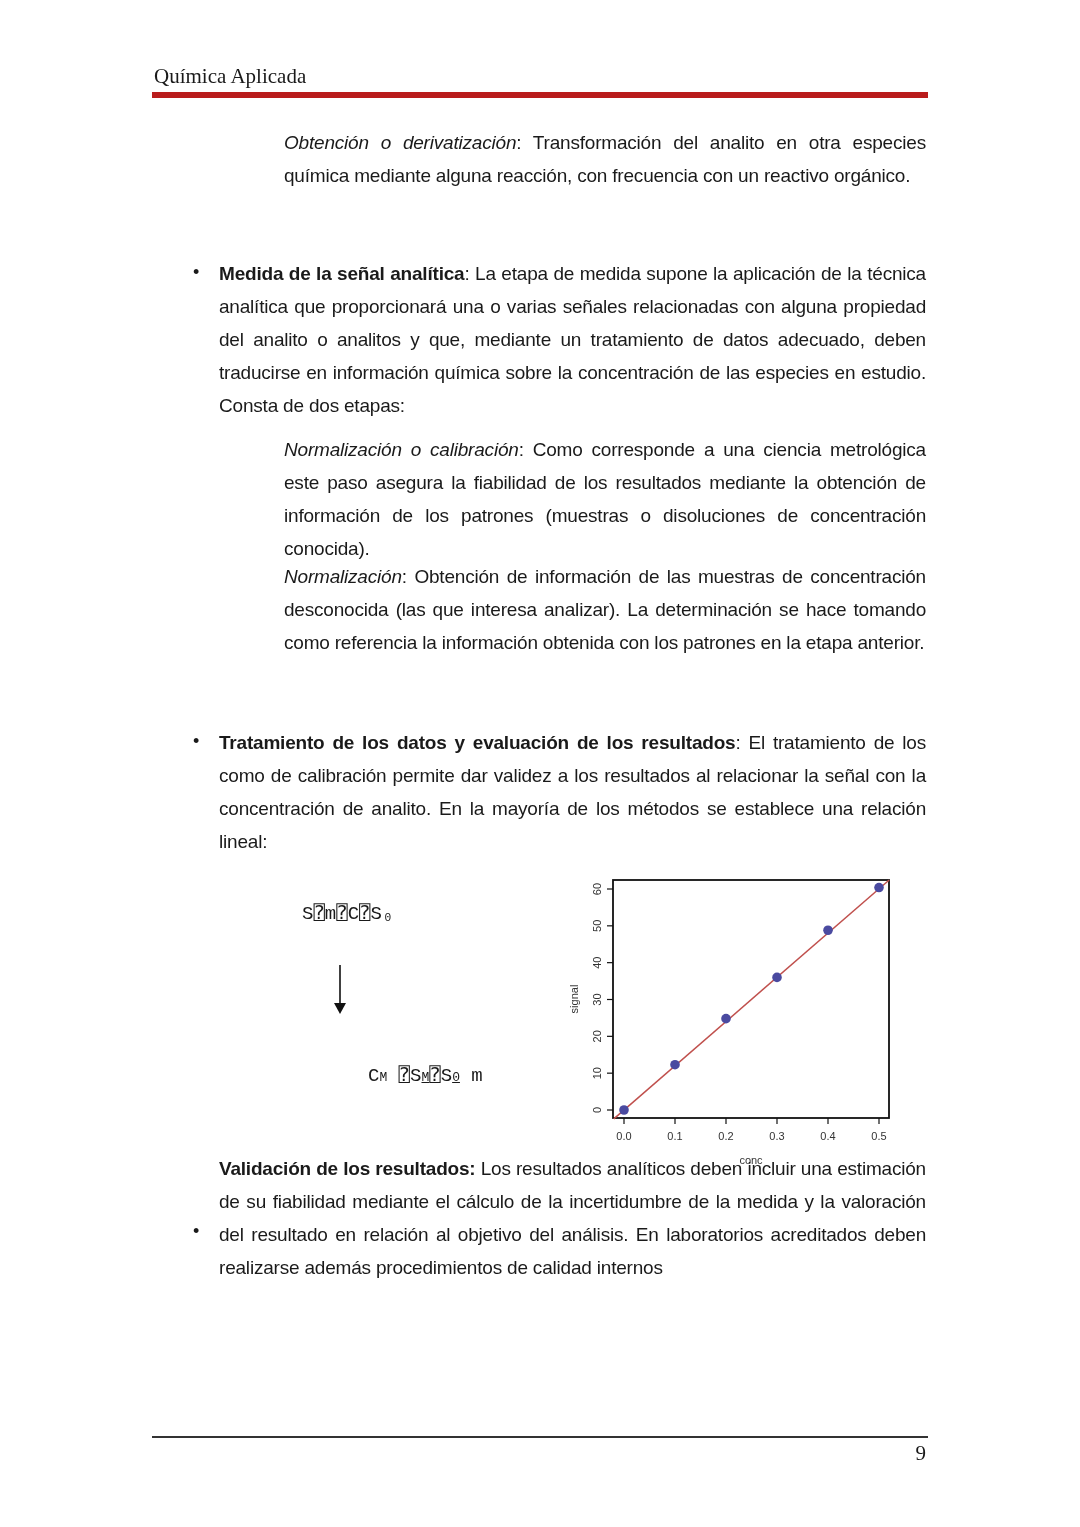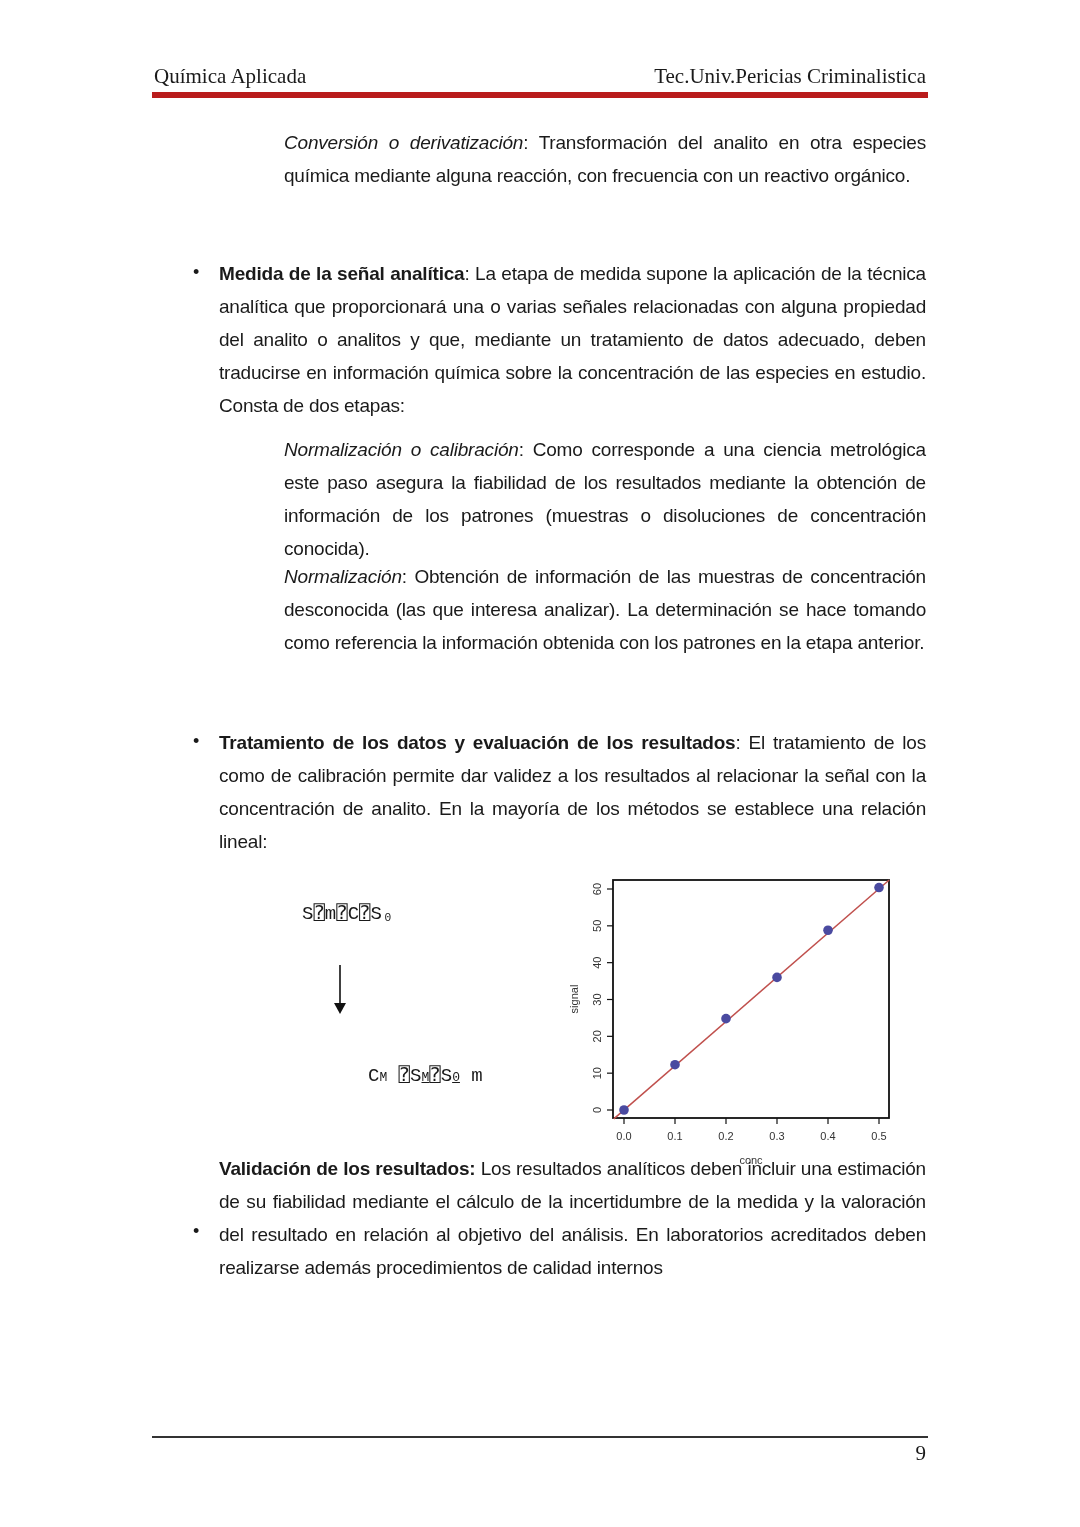--- a/index.html
+++ b/index.html
@@ -24,25 +24,24 @@
   .eq { position: absolute; font-family: Liberation Mono, monospace; font-size: 19px; }
   .arrow { position: absolute; left: 333px; top: 965px; width: 14px; height: 50px; }
 
   .chart { position: absolute; left: 560px; top: 870px; width: 340px; height: 310px; }
 </style>
 </head>
 <body>
 
 <div class="header serif">
   <span class="left">Química Aplicada</span>
-  <span class="right">Tec.Univ.Pericias Criminalistica</span>
 </div>
 
 <div class="para sub" style="top:126px;">
-  <span class="em">Conversión o derivatización</span><span>: </span><span>Transformación del analito en otra especies química mediante alguna reacción, con frecuencia con un reactivo orgánico.</span>
+  <span class="em">Obtención o derivatización</span><span>: </span><span>Transformación del analito en otra especies química mediante alguna reacción, con frecuencia con un reactivo orgánico.</span>
 </div>
 
 <span class="bullet" style="top:262px;">•</span>
 <div class="para bul" style="top:257px;">
   <span class="b">Medida de la señal analítica</span><span>: </span><span>La etapa de medida supone la aplicación de la técnica analítica que proporcionará una o varias señales relacionadas con alguna propiedad del analito o analitos y que, mediante un tratamiento de datos adecuado, deben traducirse en información química sobre la concentración de las especies en estudio. Consta de dos etapas:</span>
 </div>
 
 <div class="para sub" style="top:433px;">
   <span class="em">Normalización o calibración</span><span>: </span><span>Como corresponde a una ciencia metrológica este paso asegura la fiabilidad de los resultados mediante la obtención de información de los patrones (muestras o disoluciones de concentración conocida).</span>
 </div>

